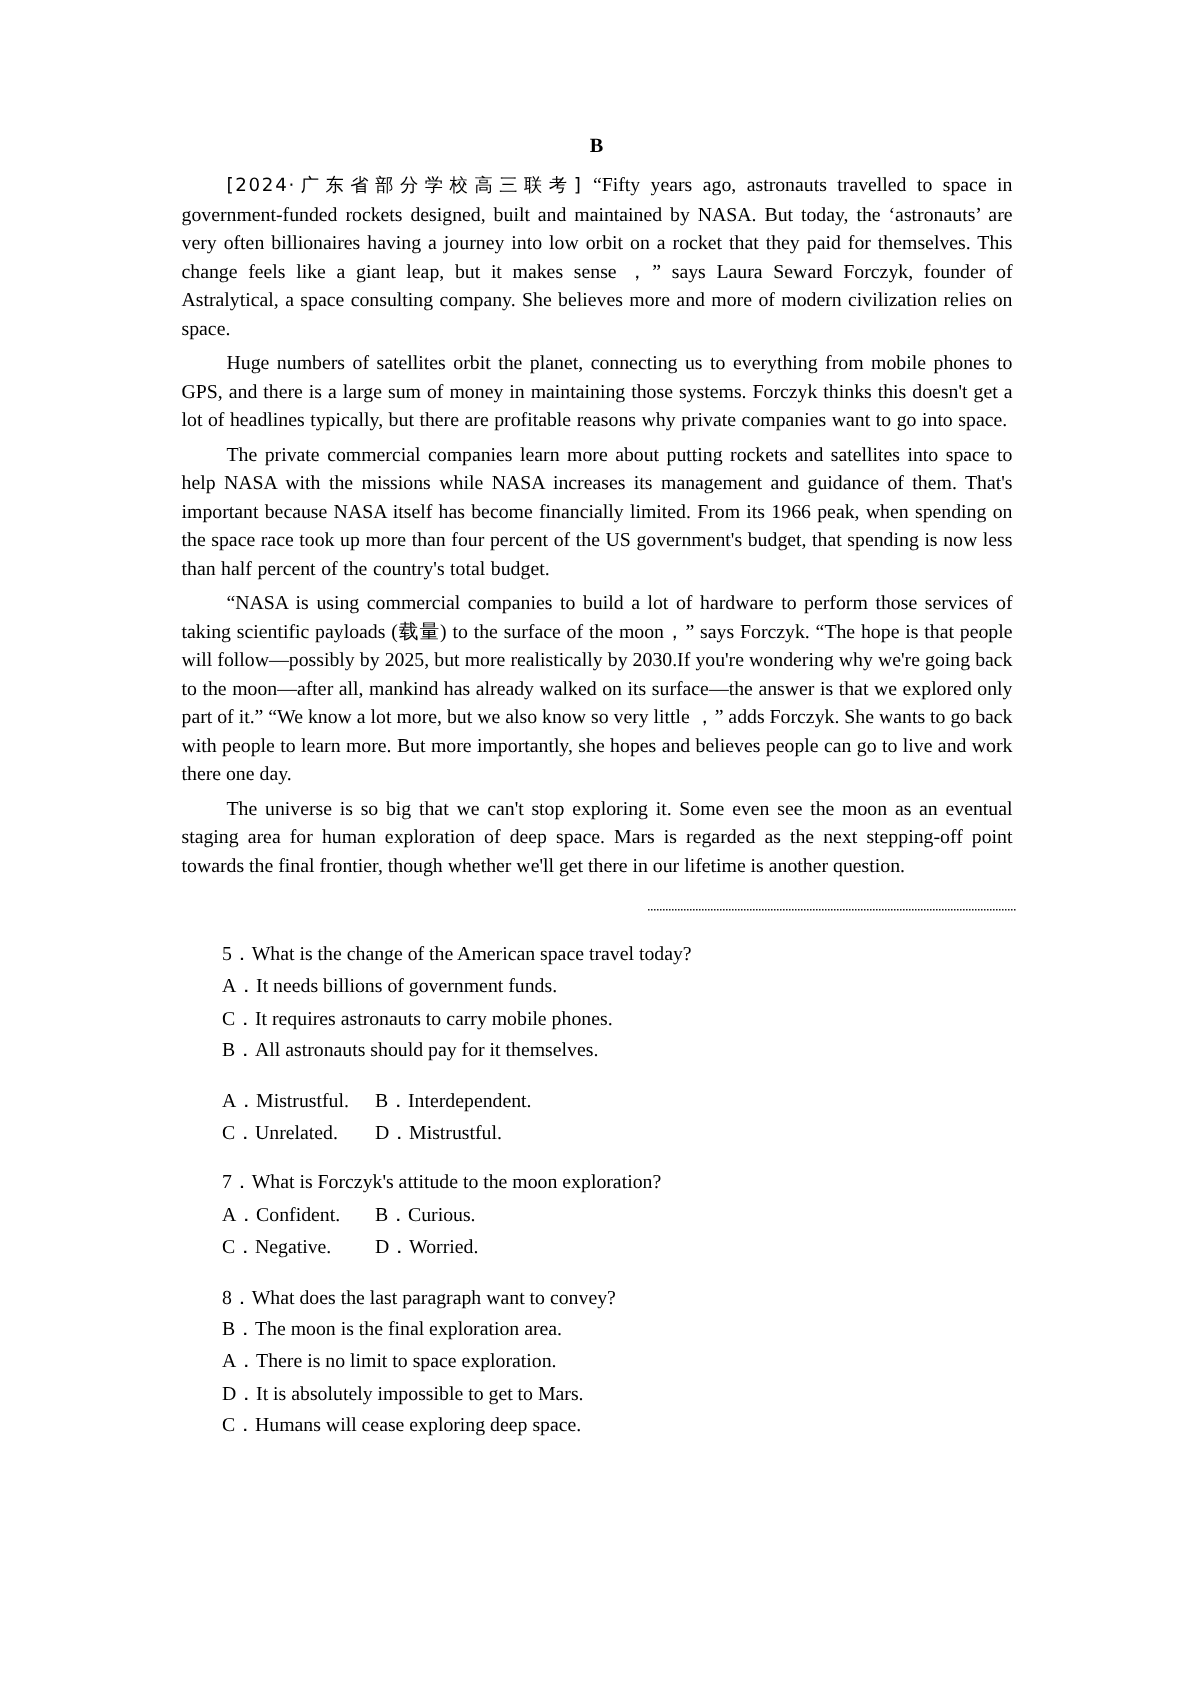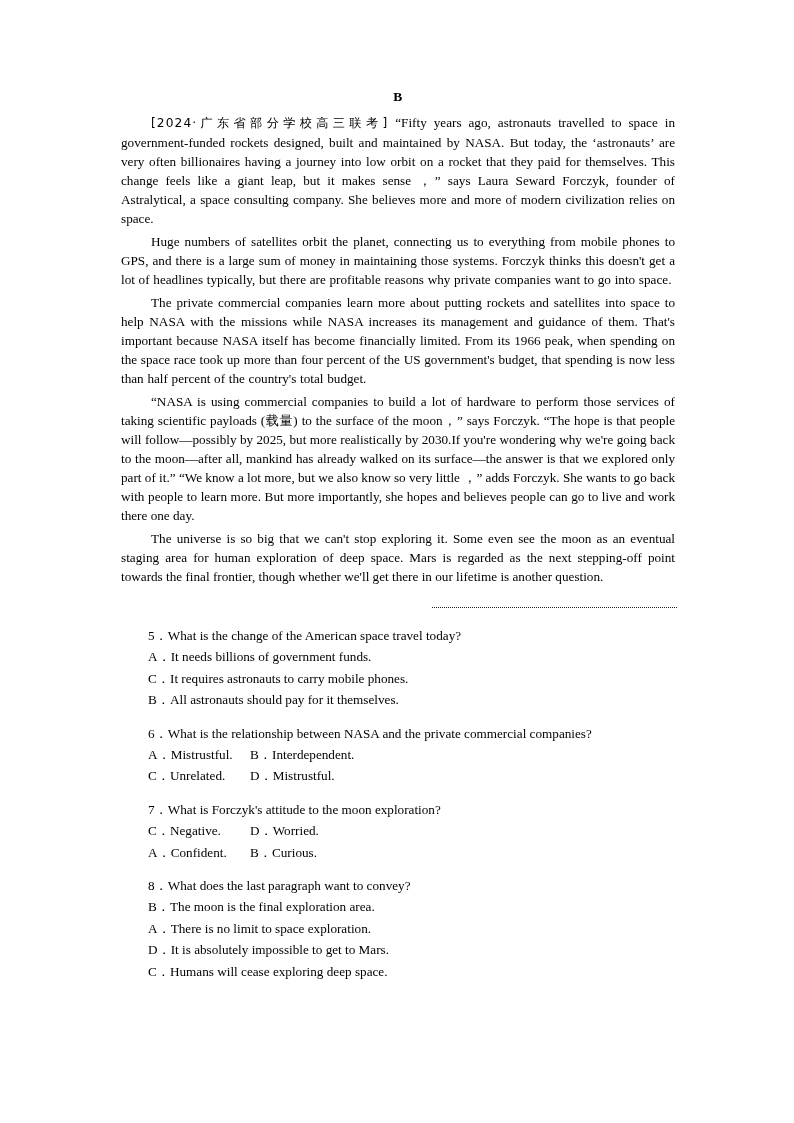--- a/index.html
+++ b/index.html
@@ -121,29 +121,28 @@
     <div class="questions">
 
       <div class="q-block">
         <p class="q-stem"><span>5．</span><span>What is the change of the American space travel today?</span></p>
         <p class="q-opt">A．It needs billions of government funds.</p>
         <p class="q-opt">C．It requires astronauts to carry mobile phones.</p>
         <p class="q-opt">B．All astronauts should pay for it themselves.</p>
       </div>
 
       <div class="q-block">
-        <p class="q-stem"><span>6．</span><span>What is the relationship between NASA and the private commercial companies?</span></p>
         <p class="opt-row"><span class="opt-col2">A．Mistrustful.</span><span>B．Interdependent.</span></p>
         <p class="opt-row"><span class="opt-col2">C．Unrelated.</span><span>D．Mistrustful.</span></p>
       </div>
 
       <div class="q-block">
         <p class="q-stem"><span>7．</span><span>What is Forczyk's attitude to the moon exploration?</span></p>
+        <p class="opt-row"><span class="opt-col2">A．Confident.</span><span>B．Curious.</span></p>
         <p class="opt-row"><span class="opt-col2">C．Negative.</span><span>D．Worried.</span></p>
-        <p class="opt-row"><span class="opt-col2">A．Confident.</span><span>B．Curious.</span></p>
       </div>
 
       <div class="q-block">
         <p class="q-stem"><span>8．</span><span>What does the last paragraph want to convey?</span></p>
         <p class="q-opt">B．The moon is the final exploration area.</p>
         <p class="q-opt">A．There is no limit to space exploration.</p>
         <p class="q-opt">D．It is absolutely impossible to get to Mars.</p>
         <p class="q-opt">C．Humans will cease exploring deep space.</p>
       </div>
 

